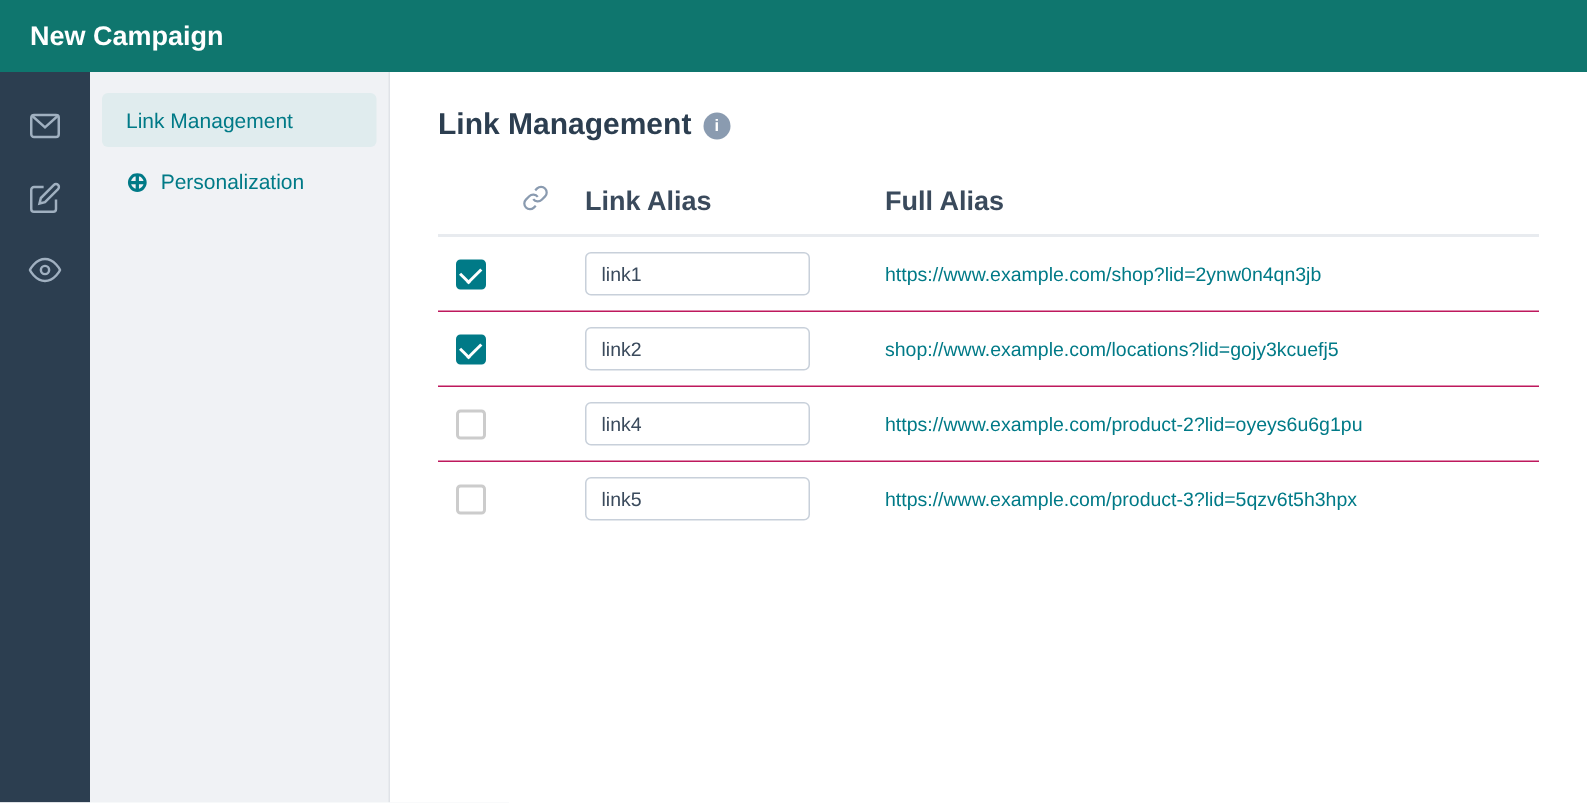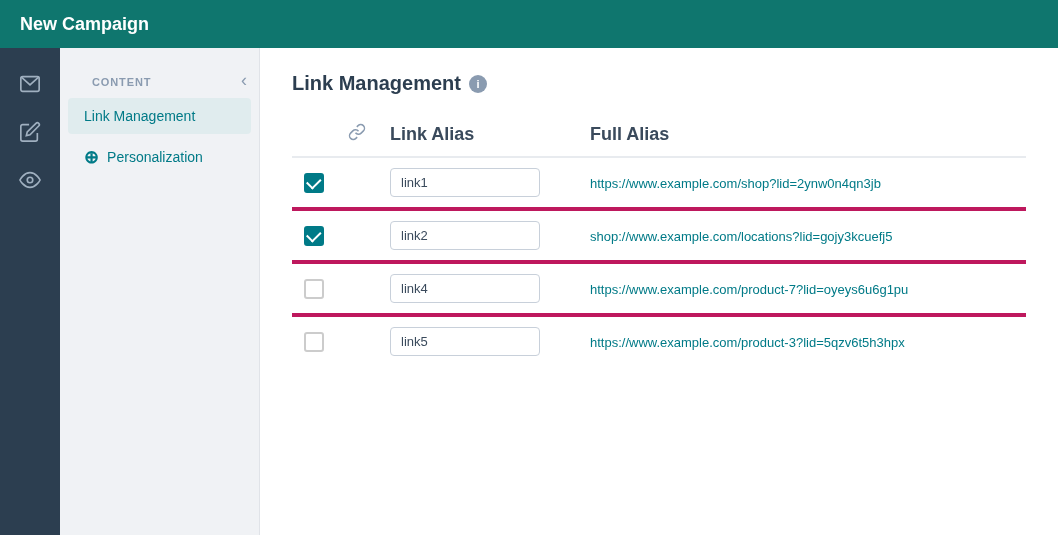--- a/index.html
+++ b/index.html
@@ -118,21 +118,21 @@
       text-align: left;
       font-size: 18px;
       font-weight: 700;
       color: #3a4a5c;
       padding: 8px 12px 10px;
     }
     .link-table th.check-col { width: 40px; }
     .link-table th.alias-col { width: 200px; }
     .link-table th.link-col { }
 
-    .link-table tbody tr { border-bottom: 4px solid #be185d; }
+    .link-table tbody tr { border-bottom: 1px solid #be185d; }
     .link-table tbody tr:last-child { border-bottom: none; }
     .link-table td { padding: 10px 12px; vertical-align: middle; }
 
     
     .custom-checkbox {
       width: 20px;
       height: 20px;
       border: 2px solid #ccc;
       border-radius: 3px;
       display: flex;
@@ -212,24 +212,20 @@
       </div>
       <div class="icon-sidebar-item">
         <svg viewBox="0 0 24 24" fill="none" stroke="currentColor" stroke-width="1.8">
           <path d="M1 12s4-8 11-8 11 8 11 8-4 8-11 8-11-8-11-8z"></path>
           <circle cx="12" cy="12" r="3"></circle>
         </svg>
       </div>
     </div>
 
     <div class="nav-sidebar">
-      <div class="nav-sidebar-header-row">
-        <span class="nav-section-label">CONTENT</span>
-        <span class="back-arrow">‹</span>
-      </div>
 
       <div class="nav-item active">
         <span>Link Management</span>
       </div>
       <div class="nav-item with-icon" style="color:#007a87;">
         <span class="plus-icon">⊕</span>
         <span>Personalization</span>
       </div>
     </div>
 
@@ -276,21 +272,21 @@
               <td></td>
               <td><input type="text" class="alias-input" value="link2" style=""></td>
               <td><span class="full-link">shop://www.example.com/locations?lid=gojy3kcuefj5</span></td>
             </tr>
             <tr>
               <td>
                 <div class="custom-checkbox"></div>
               </td>
               <td></td>
               <td><input type="text" class="alias-input" value="link4" style=""></td>
-              <td><span class="full-link">https://www.example.com/product-7?lid=oyeys6u6g1pu</span></td>
+              <td><span class="full-link">https://www.example.com/product-2?lid=oyeys6u6g1pu</span></td>
             </tr>
             <tr>
               <td>
                 <div class="custom-checkbox"></div>
               </td>
               <td></td>
               <td><input type="text" class="alias-input" value="link5" style=""></td>
               <td><span class="full-link">https://www.example.com/product-3?lid=5qzv6t5h3hpx</span></td>
             </tr>
           </tbody>

